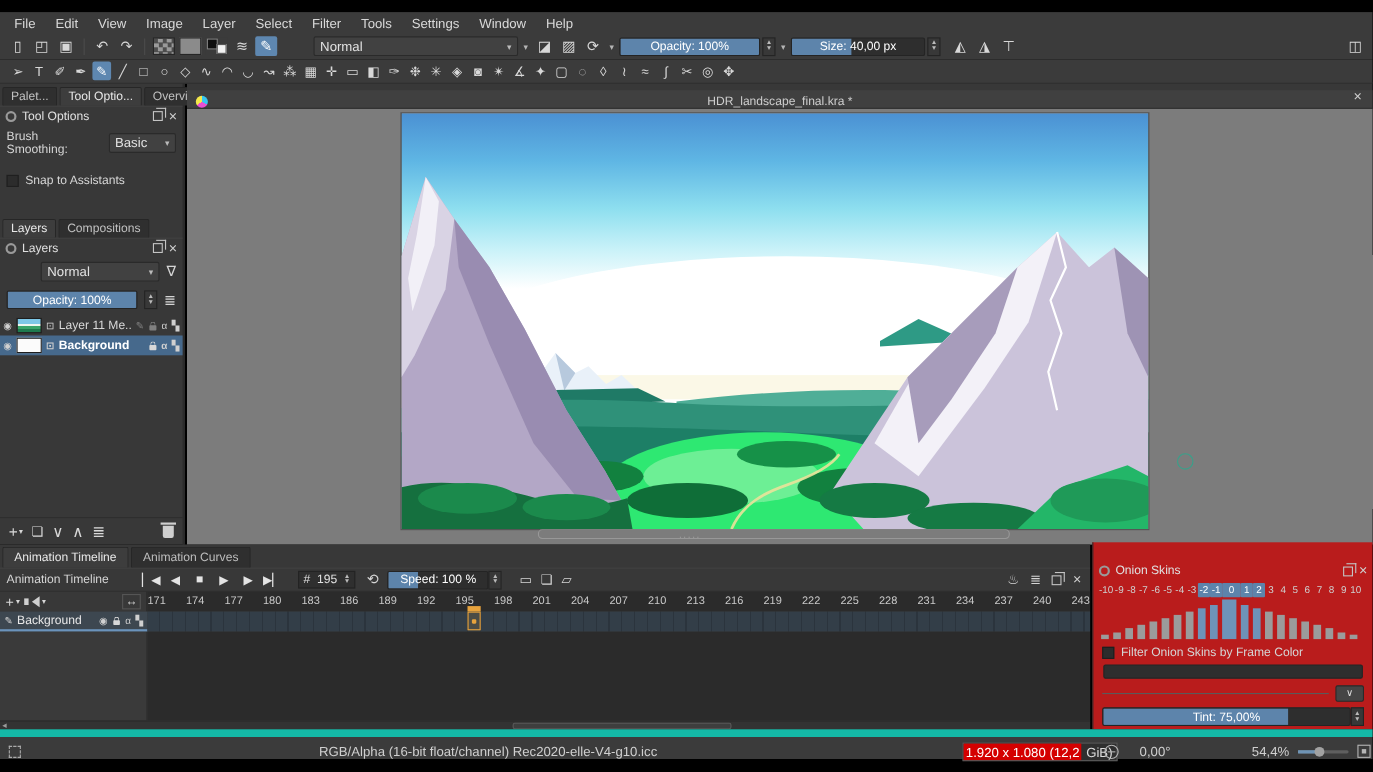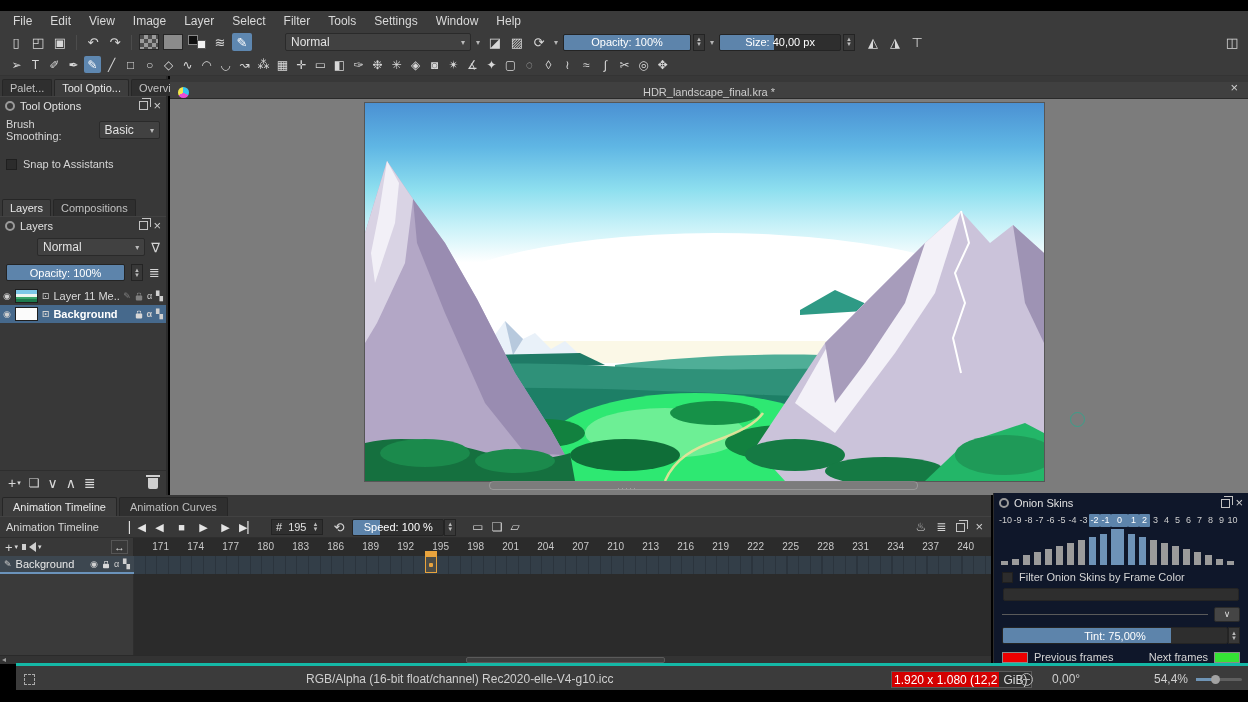--- a/index.html
+++ b/index.html
@@ -85,36 +85,36 @@
   .tl-tabs span.active{background:#3d3d3d;color:#e8e8e8;}
   .tl-head{display:flex;align-items:center;height:21px;border-top:1px solid #424242;font-size:11px;color:#d5d5d5;}
   .tl-head .ttl{width:128px;padding-left:6px;}
   .tr-btn{width:19px;text-align:center;font-size:11px;color:#e4e4e4;}
   .framebox{display:flex;align-items:center;height:16px;background:#2f2f2f;border:1px solid #232323;padding:0 4px;margin-left:14px;font-size:11px;color:#e2e2e2;gap:6px;}
   .spin2{display:flex;flex-direction:column;font-size:6px;line-height:5px;color:#bbb;}
   .tl-right{margin-left:auto;display:flex;align-items:center;gap:10px;padding-right:8px;}
   .tl-ctrl{position:relative;display:flex;height:19px;border-top:1px solid #2e2e2e;}
   .tl-ctrl-left{width:134px;display:flex;align-items:center;gap:6px;padding:0 5px;font-size:13px;color:#d8d8d8;border-right:1px solid #2a2a2a;}
   .ruler{position:relative;flex:1;background:#2b2b2b;overflow:hidden;display:flex;}
-  .ruler span{width:35px;flex:0 0 35px;text-align:right;font-size:10px;color:#c9c9c9;line-height:18px;}
+  .ruler span{width:35px;flex:0 0 35px;text-align:left;font-size:10px;color:#c9c9c9;line-height:18px;}
   .ph-cap{position:absolute;top:13px;width:12px;height:6px;background:#e8a33d;}
   .tl-track{position:relative;display:flex;height:18px;}
   .tl-track-label{width:134px;display:flex;align-items:center;gap:4px;padding:0 4px;font-size:11px;color:#e8e8e8;background:#3d4750;border-bottom:2px solid #6b93bb;}
   .tl-cells{position:relative;flex:1;background:repeating-linear-gradient(90deg,#333e48 0 10.6px,#2b343d 10.6px 11.67px);overflow:hidden;}
   .ph-cell{position:absolute;top:0;width:12px;height:17px;border:1px solid #e8a33d;background:rgba(232,163,61,.14);}
   .ph-cell::after{content:"";position:absolute;left:3px;top:6px;width:4px;height:4px;background:#e8a33d;border-radius:1px;}
   .tl-empty{display:flex;height:81px;}
   .tl-empty .lcol{width:134px;background:#3a3a3a;border-right:1px solid #2e2e2e;}
   .tl-empty .rcol{flex:1;background:#2b2b2b;}
   .tl-scroll{position:relative;height:9px;background:#333;border-top:1px solid #2a2a2a;}
   .tl-scroll .handle{position:absolute;left:466px;top:1px;width:199px;height:6px;background:#3e3e3e;border:1px solid #5a5a5a;border-radius:2px;}
   .tl-scroll .larr{position:absolute;left:2px;top:-1px;font-size:8px;color:#9a9a9a;}
 
   
-  .onion{left:993px;top:493px;width:255px;height:170px;background:#0f172a;border-left:1px solid #2c2c2c;padding:0 0;}
+  .onion{left:993px;top:493px;width:255px;height:170px;background:#b91c1c;border-left:1px solid #2c2c2c;padding:16px 0;}
   .onion .phead{border-top:none;height:20px;}
   .onums{display:flex;align-items:center;padding:0 5px;margin-top:1px;}
   .onums span{flex:0 0 11px;text-align:center;font-size:9px;color:#cfcfcf;height:13px;line-height:13px;border-radius:1px;}
   .onums span.wide{flex:0 0 17px;}
   .onums span.active{background:#5d84ab;color:#fff;}
   .obars{display:flex;align-items:flex-end;height:36px;padding:0 5px;margin-top:2px;}
   .obars .barcell{flex:0 0 11px;display:flex;align-items:flex-end;justify-content:center;height:100%;}
   .obars .barcell.wide{flex:0 0 17px;}
   .obars .barcell i{display:block;width:7px;background:#9b9b9b;}
   .obars .barcell.wide i{width:13px;}
@@ -124,21 +124,21 @@
   .odiv{display:flex;align-items:center;padding:3px 8px;}
   .odiv .line{flex:1;height:1px;background:#5a5a5a;margin-right:6px;}
   .odiv .btn{width:26px;height:15px;background:#454545;border:1px solid #2a2a2a;border-radius:2px;text-align:center;font-size:9px;color:#ddd;line-height:13px;}
   .otint{display:flex;align-items:center;padding:2px 8px;gap:0;}
   .otint .slider{flex:1;}
   .olegend{display:flex;align-items:center;gap:6px;padding:5px 8px;font-size:11px;color:#d5d5d5;}
   .cswatch{width:26px;height:11px;border:1px solid #8a8a8a;}
   .olegend .sp{flex:1;}
 
   
-  .status{left:16px;right:0;top:663px;height:27px;background:#3b3b3b;border-top:3px solid #14b8a6;font-size:12px;color:#cfcfcf;padding-left:44px;}
+  .status{left:0;right:0;top:663px;height:27px;background:#3b3b3b;border-top:7px solid #14b8a6;font-size:12px;color:#cfcfcf;padding-left:44px;}
   .st-sel{left:8px;top:8px;width:11px;height:11px;border:1px dashed #aaa;}
   .st-profile{left:290px;top:6px;}
   .st-mem{left:875px;top:5px;height:17px;display:flex;align-items:center;border:1px solid #5a5a5a;background:#2f2f2f;}
   .st-mem .red{background:#d40000;color:#fff;padding:0 2px;height:100%;display:flex;align-items:center;}
   .st-mem .rest{padding:0 4px;color:#ddd;}
   .st-angle-ico{left:1004px;top:7px;width:13px;height:13px;border:1px solid #b5b5b5;border-radius:50%;}
   .st-angle-ico::after{content:"";position:absolute;left:2px;top:5px;width:7px;height:1px;background:#b5b5b5;}
   .st-angle{left:1036px;top:6px;}
   .st-zoom{left:1138px;top:6px;}
   .st-slider{left:1180px;top:12px;width:46px;height:3px;background:#5f5f5f;border-radius:2px;}

